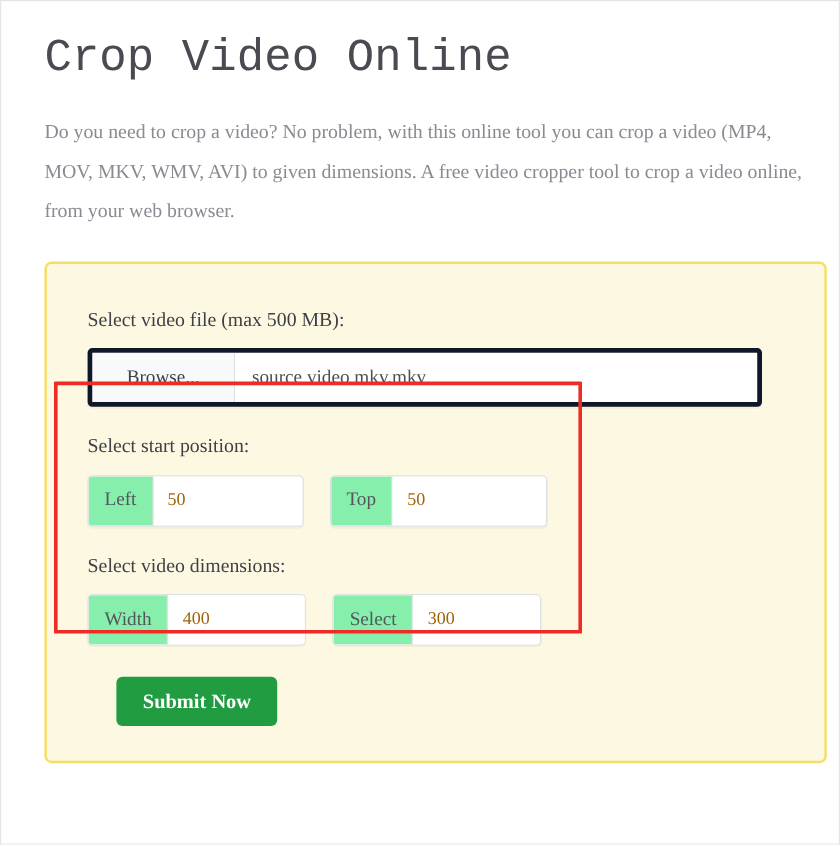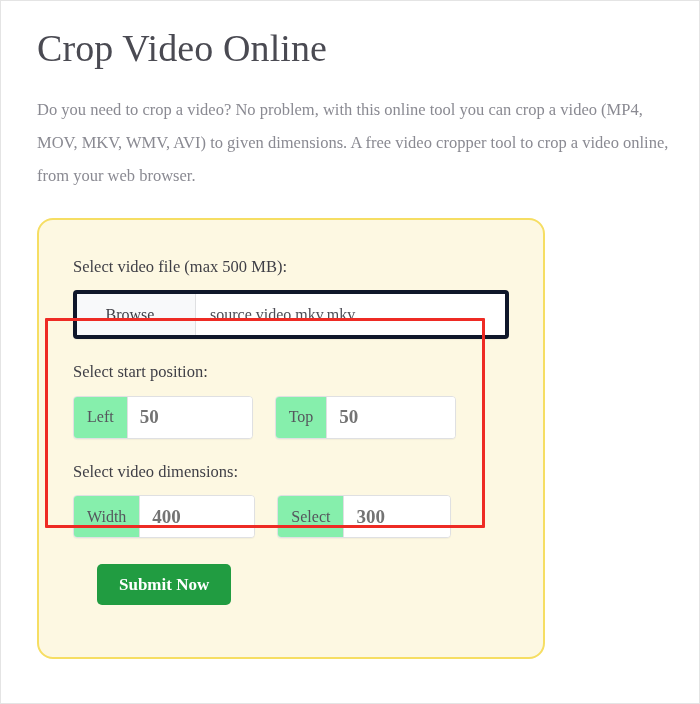--- a/index.html
+++ b/index.html
@@ -24,36 +24,37 @@
   .content {
     padding: 18px 30px 0 36px;
   }
   .page-title {
     font-size: 38px;
     font-weight: normal;
     color: #4a4a52;
     margin: 8px 0 22px 0;
     line-height: 1.15;
     letter-spacing: 0.1px;
+    font-family: Liberation Mono, monospace;
   }
   .page-desc {
     font-size: 16.5px;
     color: #8a8a92;
     line-height: 2.0;
     margin: 0 0 26px 0;
     max-width: 634px;
   }
   .card {
     box-sizing: border-box;
     margin-left: 0px;
-    width: 508px;
+    width: 652px;
     border: 2px solid #f6de63;
     background: #fdf8e2;
-    border-radius: 16px;
-    padding: 36px 34px 52px 34px;
+    border-radius: 6px;
+    padding: 36px 34px 29px 34px;
     position: relative;
   }
   .field-label {
     font-size: 16.5px;
     color: #3f3f46;
     margin: 0 0 13px 0;
     line-height: 1.3;
   }
   .input-group {
     display: flex;
@@ -124,24 +125,23 @@
     justify-content: center;
     padding: 0 13px;
     font-size: 16px;
     color: #55565d;
     white-space: nowrap;
   }
   .ig .val {
     display: flex;
     align-items: center;
     padding-left: 12px;
-    font-size: 19px;
-    color: #737373;
-    background: #ffffff;
-    font-weight: bold;
+    font-size: 15px;
+    color: #a16207;
+    background: #ffffff;
   }
   .ig-left .val { width: 112px; }
   .ig-top .val { width: 116px; }
   .ig-width .val { width: 102px; text-align: right; }
   .ig-height .val { width: 94px; }
   .submit-btn {
     margin-top: 26px;
     display: inline-flex;
     align-items: center;
     justify-content: center;

